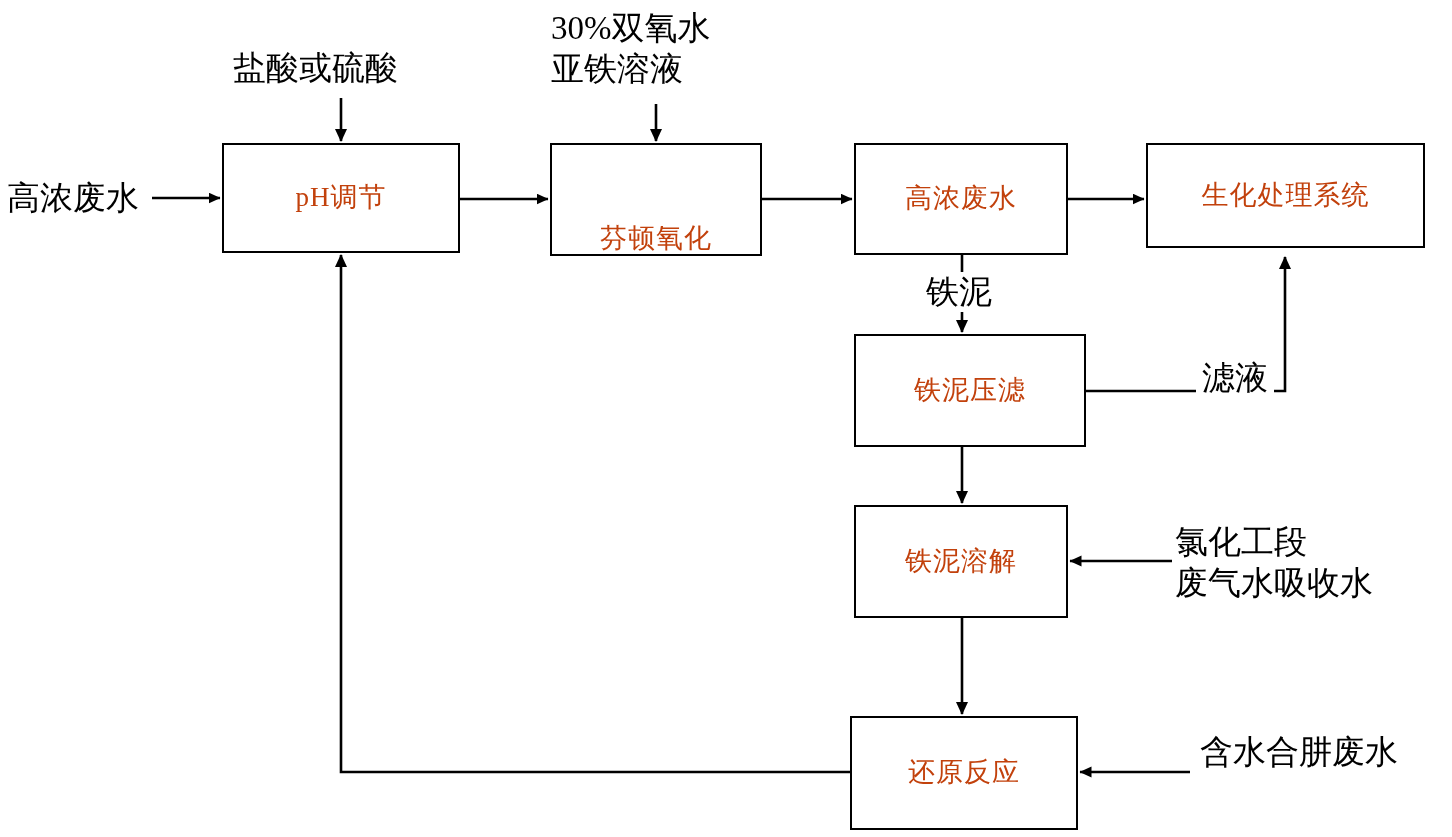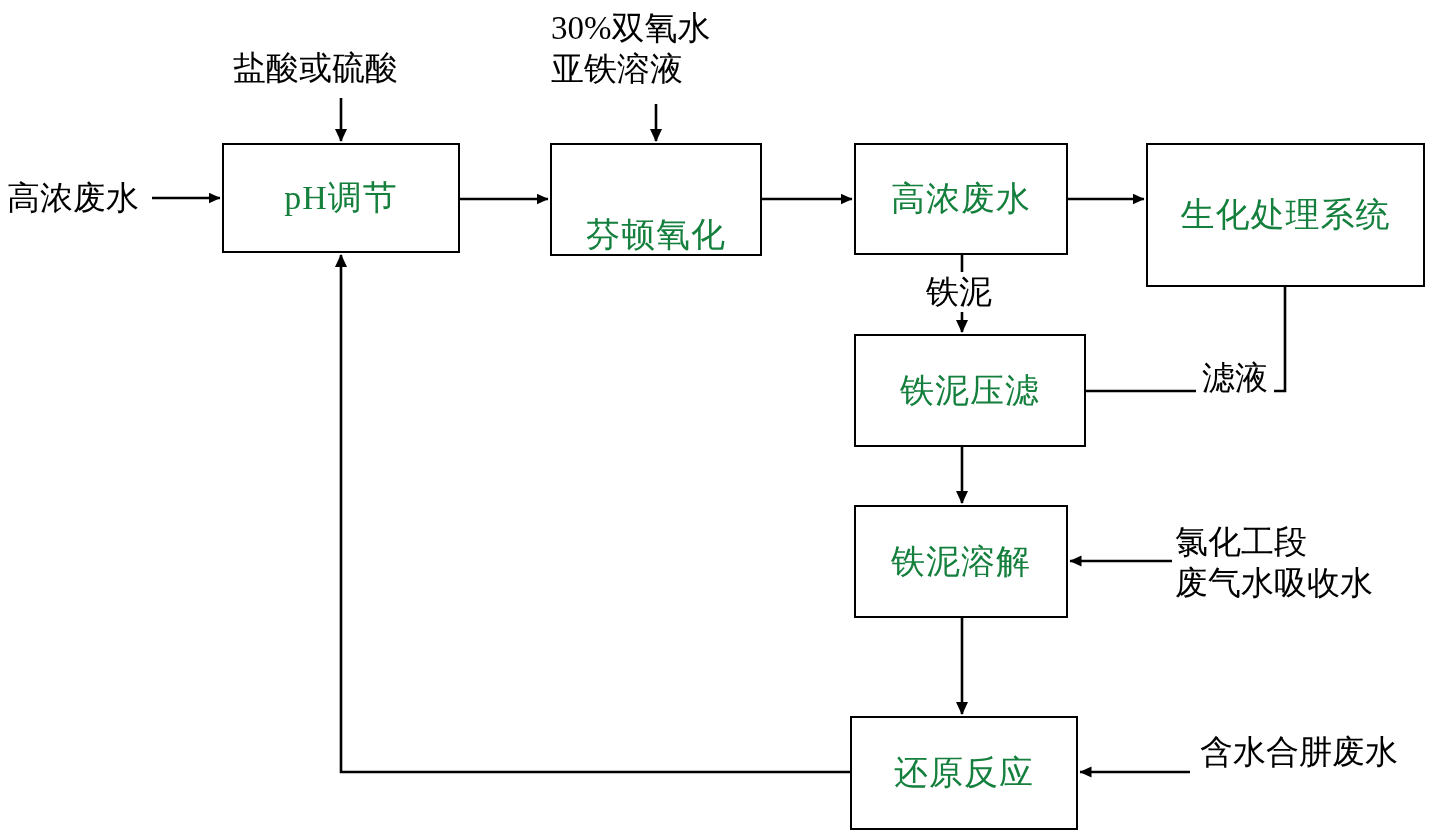--- a/index.html
+++ b/index.html
@@ -27,22 +27,22 @@
   }
   .node-box {
     position: absolute;
     box-sizing: border-box;
     border: 2px solid #000000;
     background: #ffffff;
     display: flex;
     align-items: center;
     justify-content: center;
     text-align: center;
-    color: #15803d;
-    font-size: 34px;
+    color: #c2410c;
+    font-size: 27px;
     line-height: 1.15;
     letter-spacing: 1px;
     z-index: 3;
   }
   .free-label {
     position: absolute;
     color: #000000;
     font-size: 33px;
     line-height: 1.22;
     text-align: left;
@@ -114,21 +114,21 @@
   </div>
 
   <div class="node-box" style="left:550px; top:143px; width:212px; height:113px;align-items:flex-end;">
     <span>芬顿氧化</span>
   </div>
 
   <div class="node-box" style="left:854px; top:143px; width:214px; height:112px;">
     <span>高浓废水</span>
   </div>
 
-  <div class="node-box" style="left:1146px; top:143px; width:279px; height:144px;">
+  <div class="node-box" style="left:1146px; top:143px; width:279px; height:105px;">
     <span>生化处理系统</span>
   </div>
 
   <div class="node-box" style="left:854px; top:334px; width:232px; height:113px;">
     <span>铁泥压滤</span>
   </div>
 
   <div class="node-box" style="left:854px; top:505px; width:214px; height:113px;">
     <span>铁泥溶解</span>
   </div>

